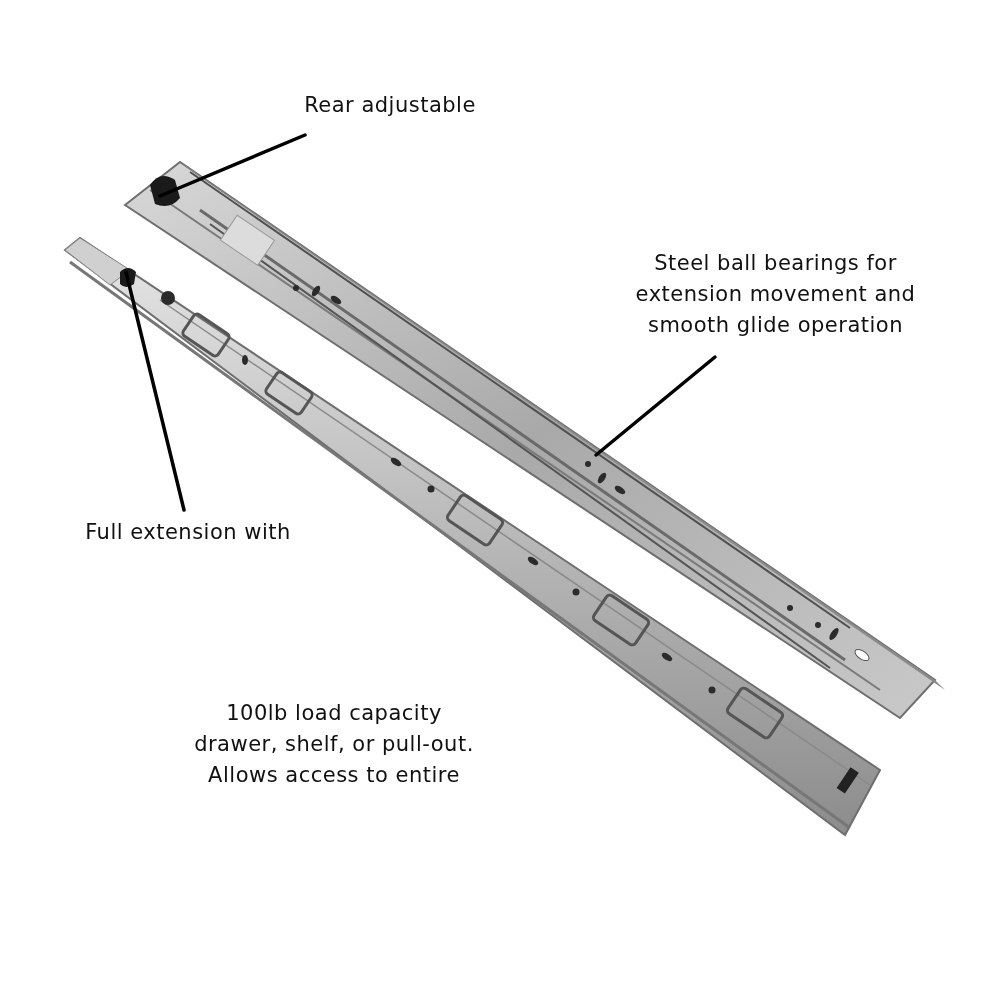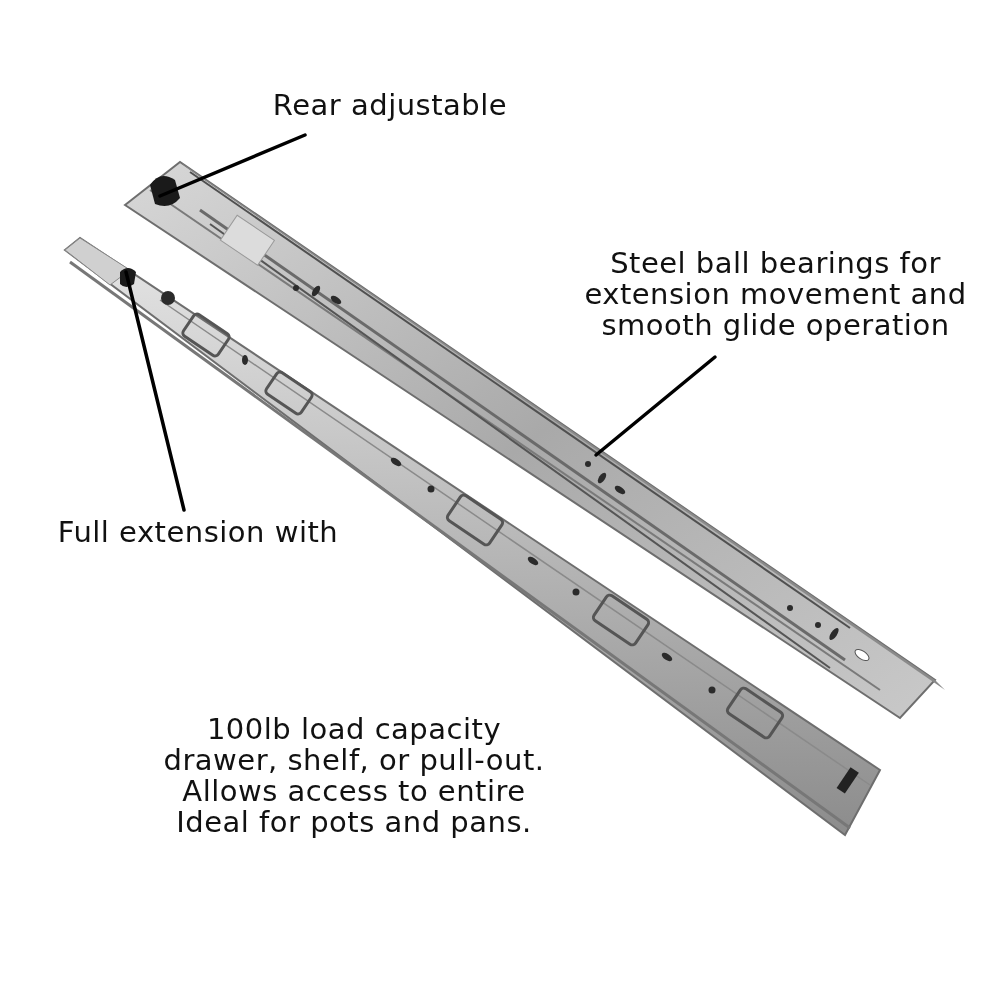--- a/index.html
+++ b/index.html
@@ -1,19 +1,19 @@
 <!DOCTYPE html>
 <html><head>
 <meta charset="utf-8">
 <style>
   html, body { margin:0; padding:0; background:#ffffff; }
   body { width:1000px; height:1000px; position:relative; overflow:hidden;
          font-family:"DejaVu Sans","Liberation Sans",sans-serif; color:#111; }
   #scene { position:absolute; left:0; top:0; width:1000px; height:1000px; }
-  .label { position:absolute; text-align:center; font-size:29px; line-height:31px;
+  .label { position:absolute; text-align:center; font-size:21px; line-height:31px;
            letter-spacing:0.5px; color:#111; white-space:nowrap; }
   .label span { display:block; }
 </style>
 </head>
 <body>
 
 <svg id="scene" viewBox="0 0 1000 1000" xmlns="http://www.w3.org/2000/svg">
   <defs>
     <linearGradient id="steelA" x1="0" y1="0" x2="0" y2="1">
       <stop offset="0" stop-color="#e6e6e6"></stop>
@@ -86,22 +86,21 @@
 <div class="label" style="left:250px; top:90px; width:280px;">
   <span>Rear adjustable</span>
 </div>
 
 <div class="label" style="left:558px; top:248px; width:435px;">
   <span>Steel ball bearings for</span>
   <span>extension movement and</span>
   <span>smooth glide operation</span>
 </div>
 
-<div class="label" style="left:28px; top:517px; width:340px;">
+<div class="label" style="left:18px; top:517px; width:340px;">
   <span>Full extension with</span>
 </div>
 
-<div class="label" style="left:144px; top:698px; width:420px;margin-top:16px;">
+<div class="label" style="left:124px; top:698px; width:420px;">
   <span>100lb load capacity</span>
   <span>drawer, shelf, or pull-out.</span>
   <span>Allows access to entire</span>
-  <span>Ideal for pots and pans.</span>
 </div>
 
 </body></html>

